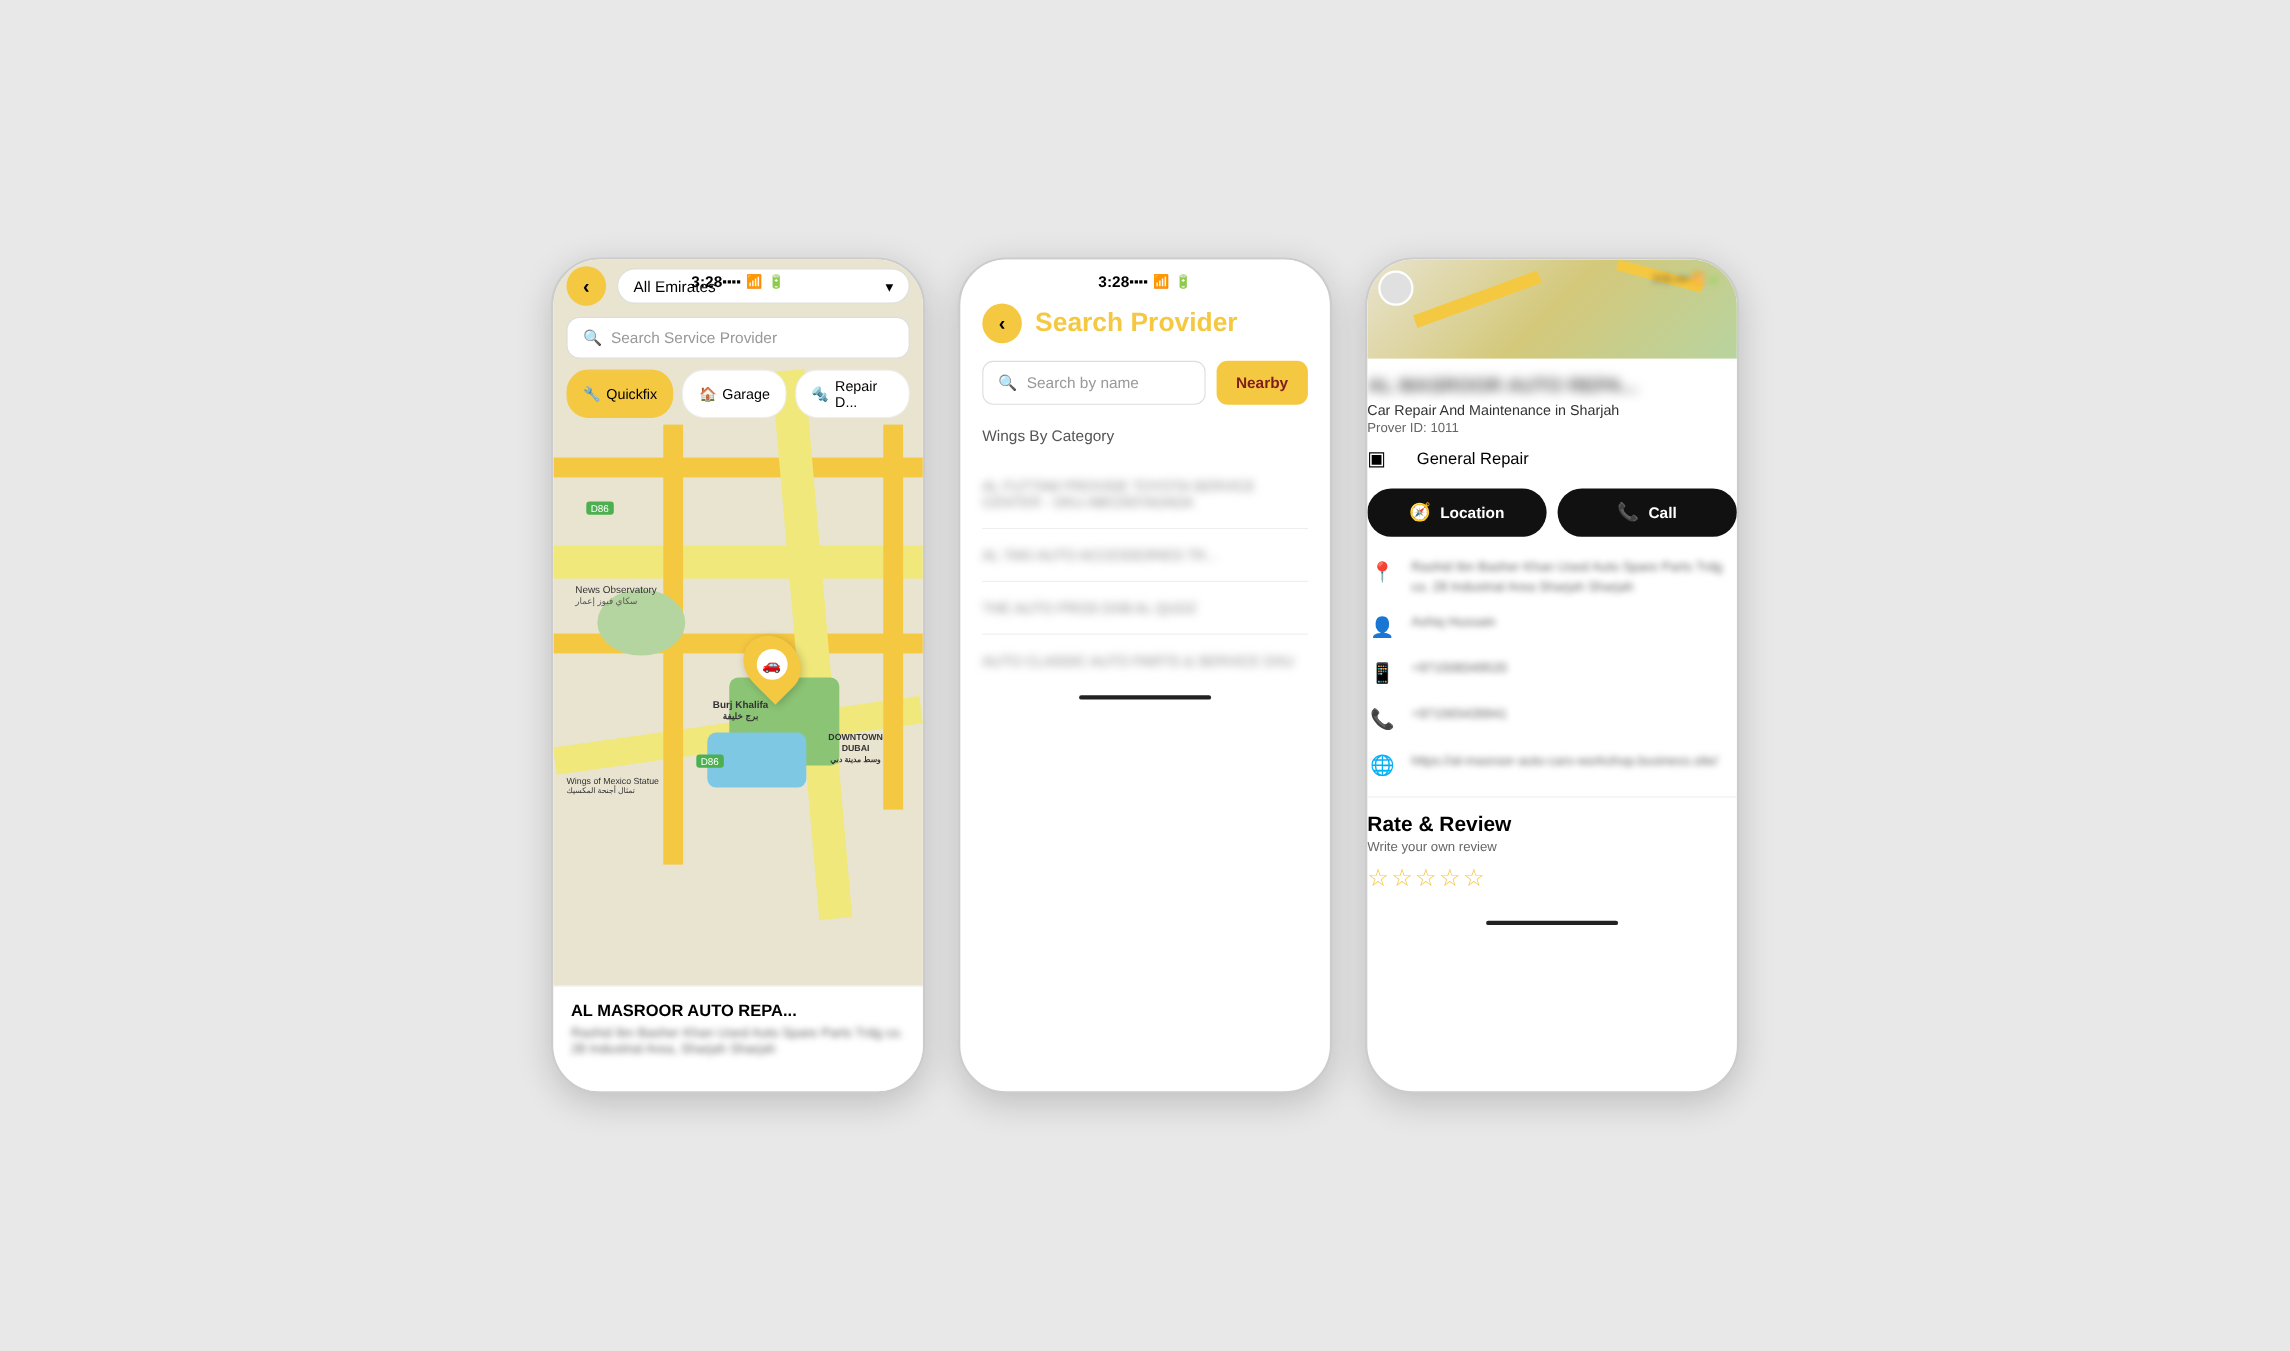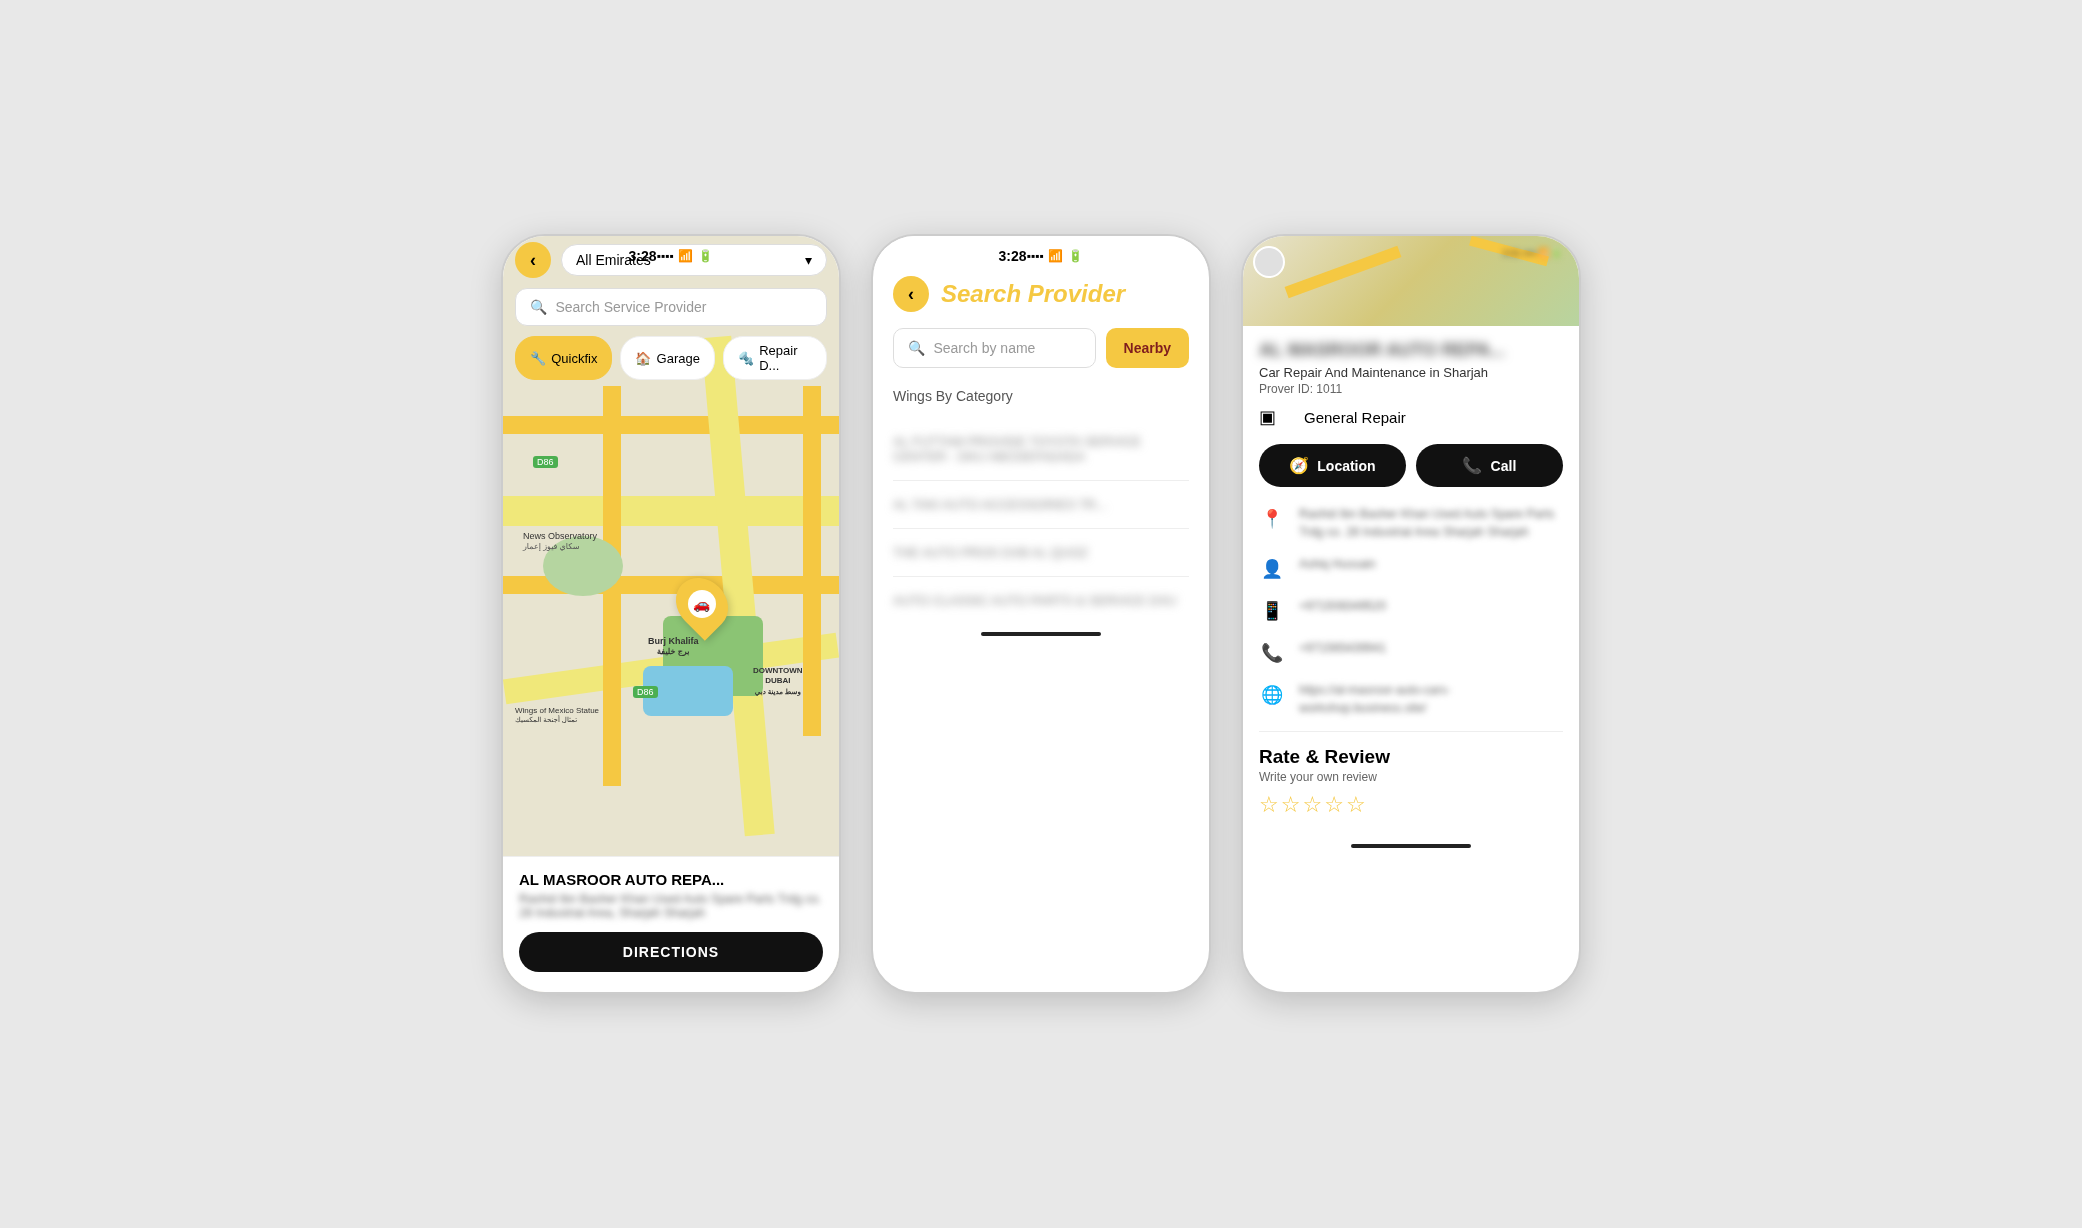--- a/index.html
+++ b/index.html
@@ -213,21 +213,21 @@
     .phone-2-header {
       display: flex;
       align-items: center;
       gap: 12px;
       padding: 8px 20px 16px;
     }
     .header-title {
       font-size: 24px;
       font-weight: 700;
     }
-    .header-title span { color: #f5c842; font-style: italic; }
+    .header-title span { color: #f5c842; }
 
     .search-row {
       display: flex;
       gap: 10px;
       margin-bottom: 20px;
     }
     .search-input-box {
       flex: 1;
       background: #fff;
       border: 1.5px solid #ddd;
@@ -298,21 +298,21 @@
     .avatar-circle {
       position: absolute;
       top: 10px; left: 10px;
       width: 32px; height: 32px;
       background: #e0e0e0;
       border-radius: 50%;
       border: 2px solid #fff;
     }
 
     .phone-3-content {
-      padding: 14px 16px;
+      padding: 14px 0;
       overflow-y: auto;
     }
 
     .provider-name-blurred {
       filter: blur(5px);
       font-size: 18px;
       font-weight: 700;
       color: #555;
       margin-bottom: 4px;
     }
@@ -493,21 +493,20 @@
         <div class="pin-outer">
           <div class="pin-inner">🚗</div>
         </div>
       </div>
 
       <div class="phone-1-bottom">
         <div class="bottom-title">AL MASROOR AUTO REPA...</div>
         <div class="bottom-desc" style="filter:blur(3px);">
           <span>Rashid Ibn Basher Khan Used Auto Spare Parts Trdg co. 28 Industrial Area, Sharjah Sharjah</span>
         </div>
-        <div class="directions-btn">DIRECTIONS</div>
       </div>
     </div>
     <div class="home-indicator">
       
     </div>
   </div>
 
   <div class="phone phone-2">
 
     <div class="status-bar" style="background:#fff;">

